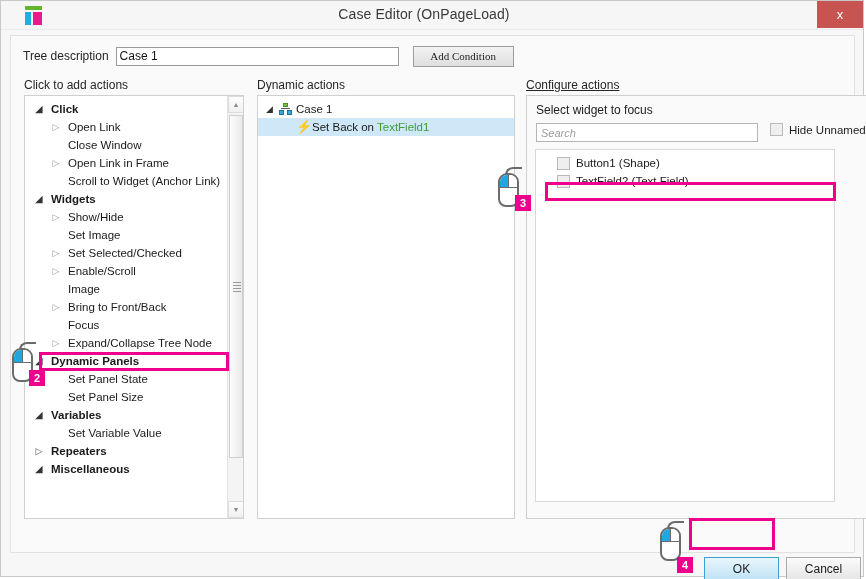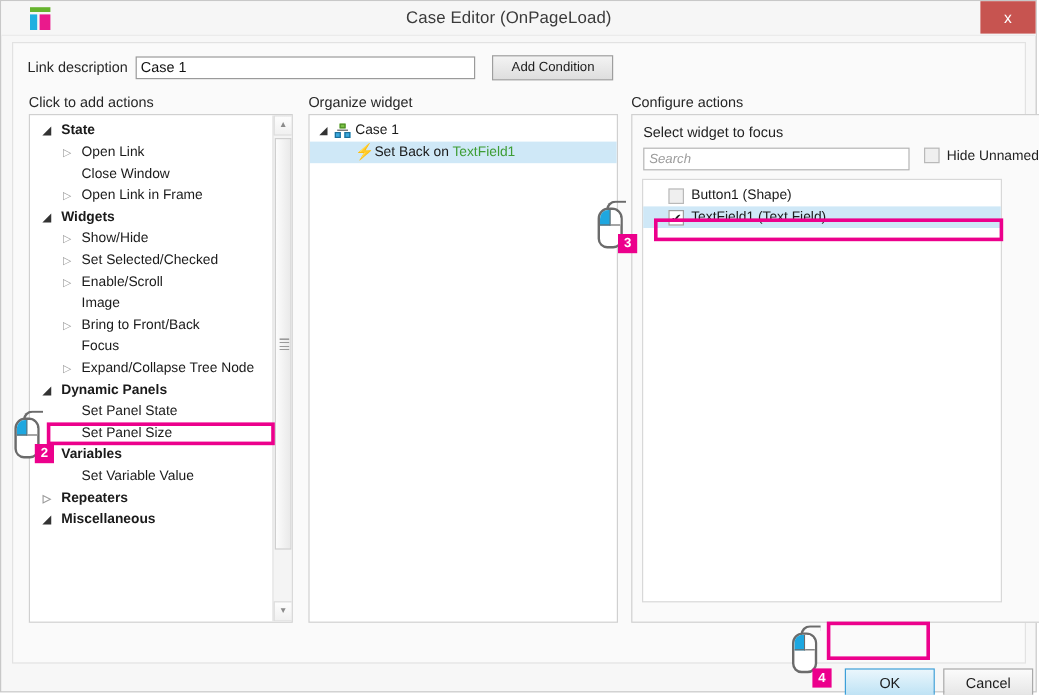--- a/index.html
+++ b/index.html
@@ -105,36 +105,36 @@
     padding: 0 3px;
     box-sizing: border-box;
     outline: none;
   }
   .add-cond-btn {
     margin-left: 14px;
     width: 101px;
     height: 21px;
     border: 1px solid #9e9e9e;
     background: linear-gradient(#f3f3f3, #dedede);
-    font-family: Liberation Sans, sans-serif;
+    font-family: Liberation Serif, serif;
     font-size: 11px;
     color: #1d1d1d;
     cursor: pointer;
   }
 
   
   .col-header {
     position: absolute;
     font-size: 12px;
     color: #262626;
     top: 42px;
   }
   .col-header.c1 { left: 13px; }
   .col-header.c2 { left: 246px; }
-  .col-header.c3 { left: 515px; }
+  .col-header.c3 { left: 515px; text-decoration: underline; }
 
   
   .panel {
     position: absolute;
     top: 59px;
     background: #ffffff;
     border: 1px solid #d0d0d0;
     box-sizing: border-box;
     overflow: hidden;
   }
@@ -439,37 +439,39 @@
       <div class="logo-sq-blue"></div>
       <div class="logo-sq-pink"></div>
     </div>
     <div class="title-text">Case Editor (OnPageLoad)</div>
     <div class="close-btn">x</div>
   </div>
 
   <div class="dialog-body">
 
     <div class="desc-row">
-      <span class="desc-label">Link description</span>
+      <span class="desc-label">Tree description</span>
       <input class="desc-input" type="text" value="Case 1" style="">
       <button class="add-cond-btn">Add Condition</button>
     </div>
 
     <div class="col-header c1">Click to add actions</div>
-    <div class="col-header c2">Organize widget</div>
+    <div class="col-header c2">Dynamic actions</div>
     <div class="col-header c3">Configure actions</div>
 
     <div class="panel panel-left">
       <div class="tree" id="action-tree">
-          <div class="tree-row lvl0 group"><span class="twisty open">◢</span><span class="lbl">State</span></div>
+          <div class="tree-row lvl0 group"><span class="twisty open">◢</span><span class="lbl">Click</span></div>
           <div class="tree-row lvl1"><span class="twisty closed">▷</span><span class="lbl">Open Link</span></div>
           <div class="tree-row lvl1"><span class="lbl">Close Window</span></div>
           <div class="tree-row lvl1"><span class="twisty closed">▷</span><span class="lbl">Open Link in Frame</span></div>
+          <div class="tree-row lvl1"><span class="lbl">Scroll to Widget (Anchor Link)</span></div>
           <div class="tree-row lvl0 group"><span class="twisty open">◢</span><span class="lbl">Widgets</span></div>
           <div class="tree-row lvl1"><span class="twisty closed">▷</span><span class="lbl">Show/Hide</span></div>
+          <div class="tree-row lvl1"><span class="lbl">Set Image</span></div>
           <div class="tree-row lvl1"><span class="twisty closed">▷</span><span class="lbl">Set Selected/Checked</span></div>
           <div class="tree-row lvl1"><span class="twisty closed">▷</span><span class="lbl">Enable/Scroll</span></div>
           <div class="tree-row lvl1"><span class="lbl">Image</span></div>
           <div class="tree-row lvl1"><span class="twisty closed">▷</span><span class="lbl">Bring to Front/Back</span></div>
           <div class="tree-row lvl1"><span class="lbl">Focus</span></div>
           <div class="tree-row lvl1"><span class="twisty closed">▷</span><span class="lbl">Expand/Collapse Tree Node</span></div>
           <div class="tree-row lvl0 group"><span class="twisty open">◢</span><span class="lbl">Dynamic Panels</span></div>
           <div class="tree-row lvl1"><span class="lbl">Set Panel State</span></div>
           <div class="tree-row lvl1"><span class="lbl">Set Panel Size</span></div>
           <div class="tree-row lvl0 group"><span class="twisty open">◢</span><span class="lbl">Variables</span></div>
@@ -511,23 +513,23 @@
       <input class="r-search" type="text" placeholder="Search" style="">
       <div class="hide-unnamed">
         <span class="cb"></span>
         <span>Hide Unnamed</span>
       </div>
       <div class="widget-list" id="widget-list">
           <div class="w-row">
             <span class="cb"></span>
             <span>Button1 (Shape)</span>
           </div>
-          <div class="w-row sel">
-            <span class="cb white checked"></span>
-            <span>TextField1 (Text Field)</span>
+          <div class="w-row">
+            <span class="cb"></span>
+            <span>TextField2 (Text Field)</span>
           </div>
         </div>
     </div>
 
     <button class="btn btn-ok">OK</button>
     <button class="btn btn-cancel">Cancel</button>
 
   </div>
 
   <div class="hl hl-focus"></div>

